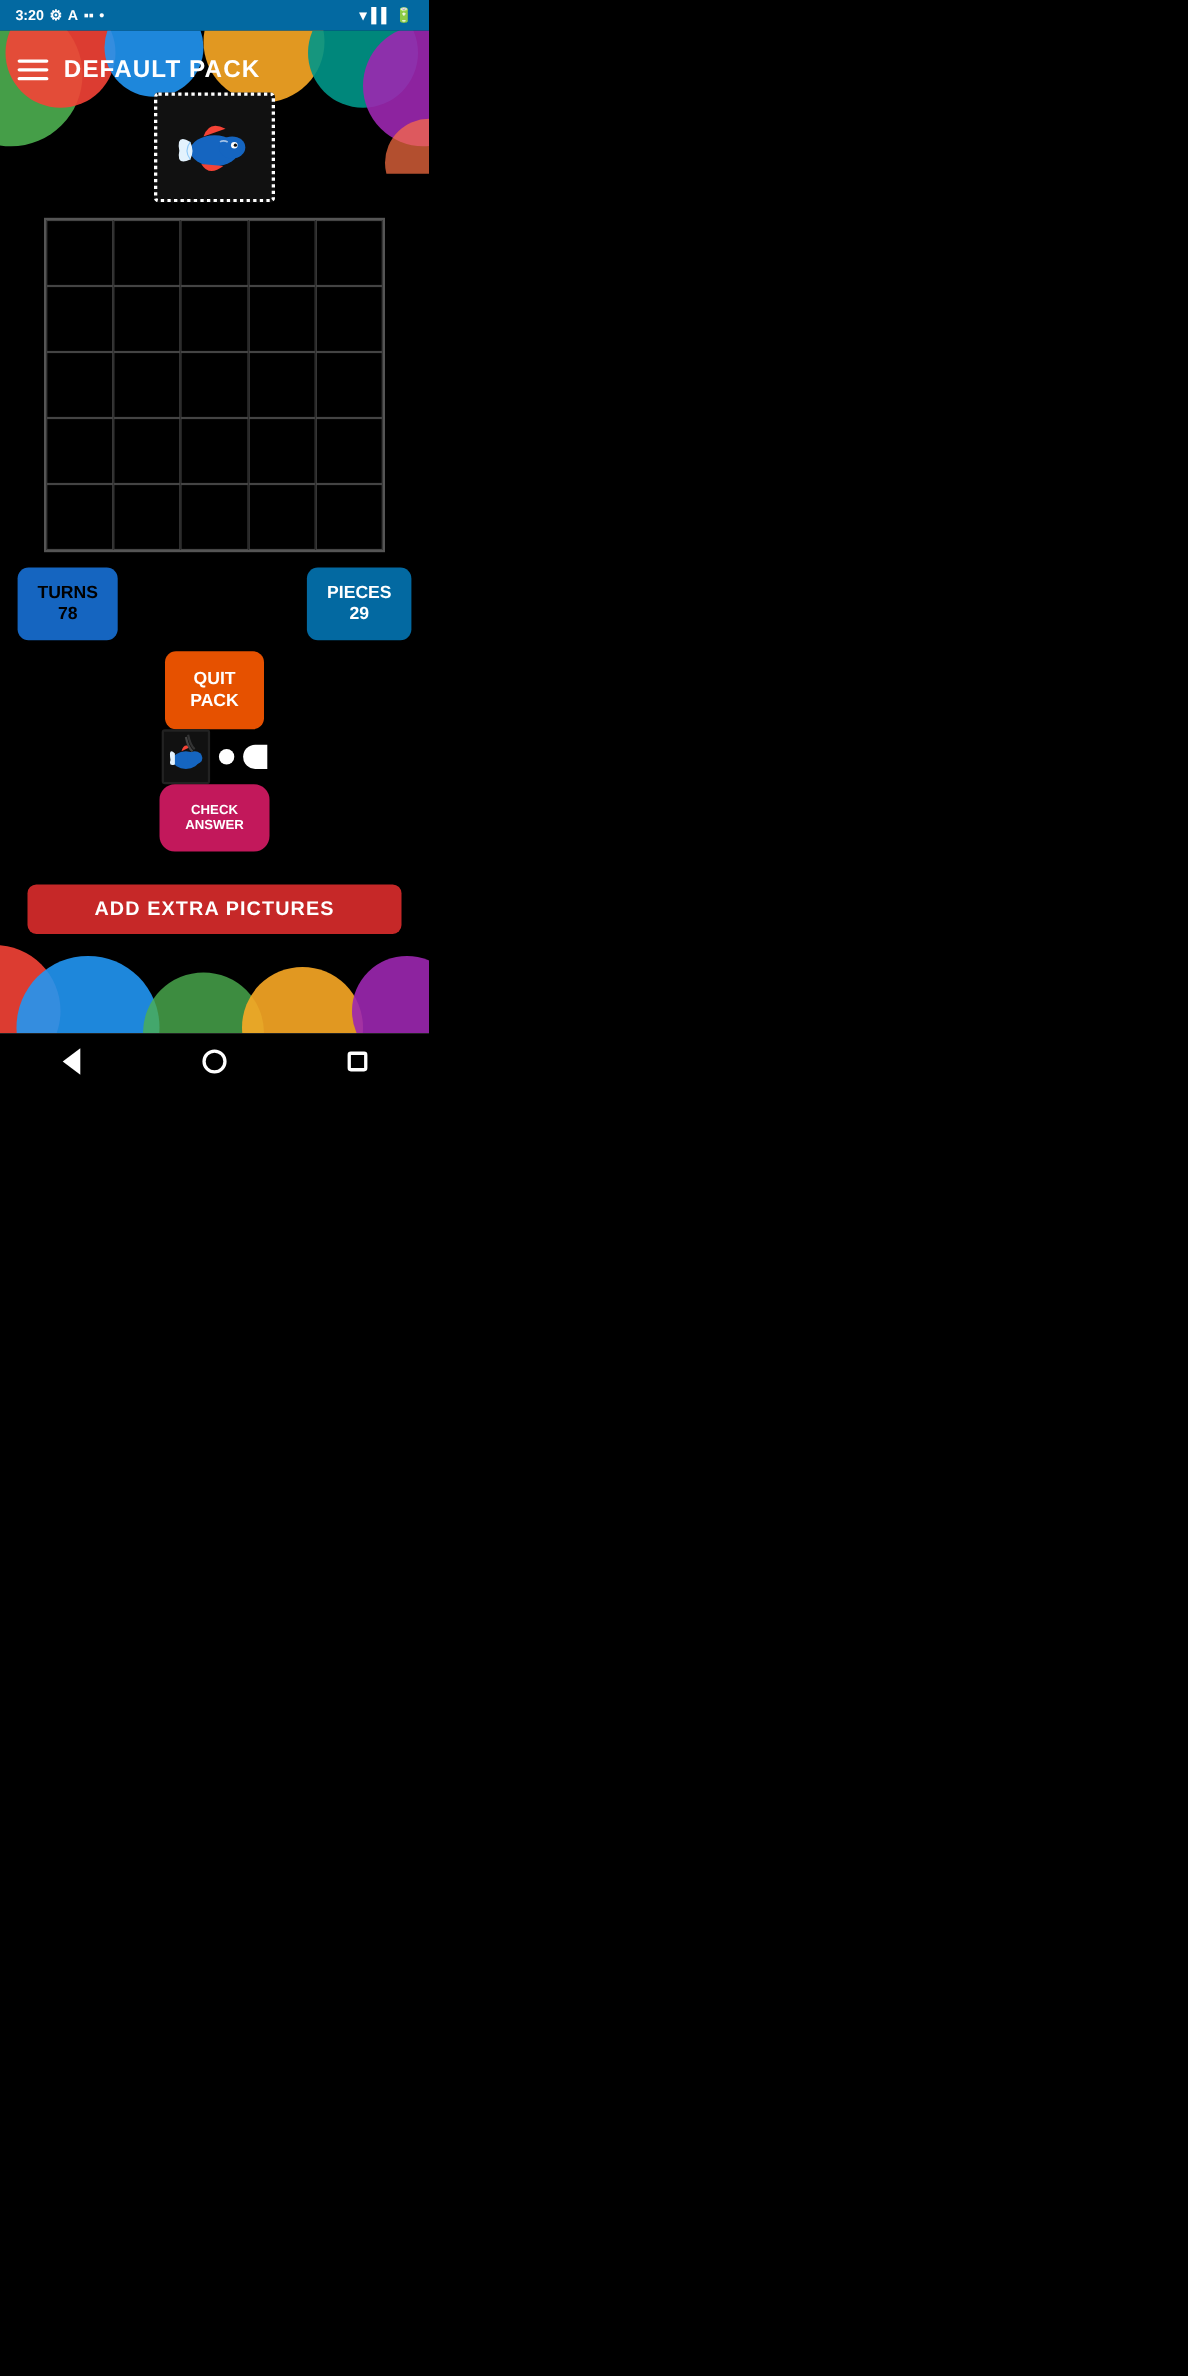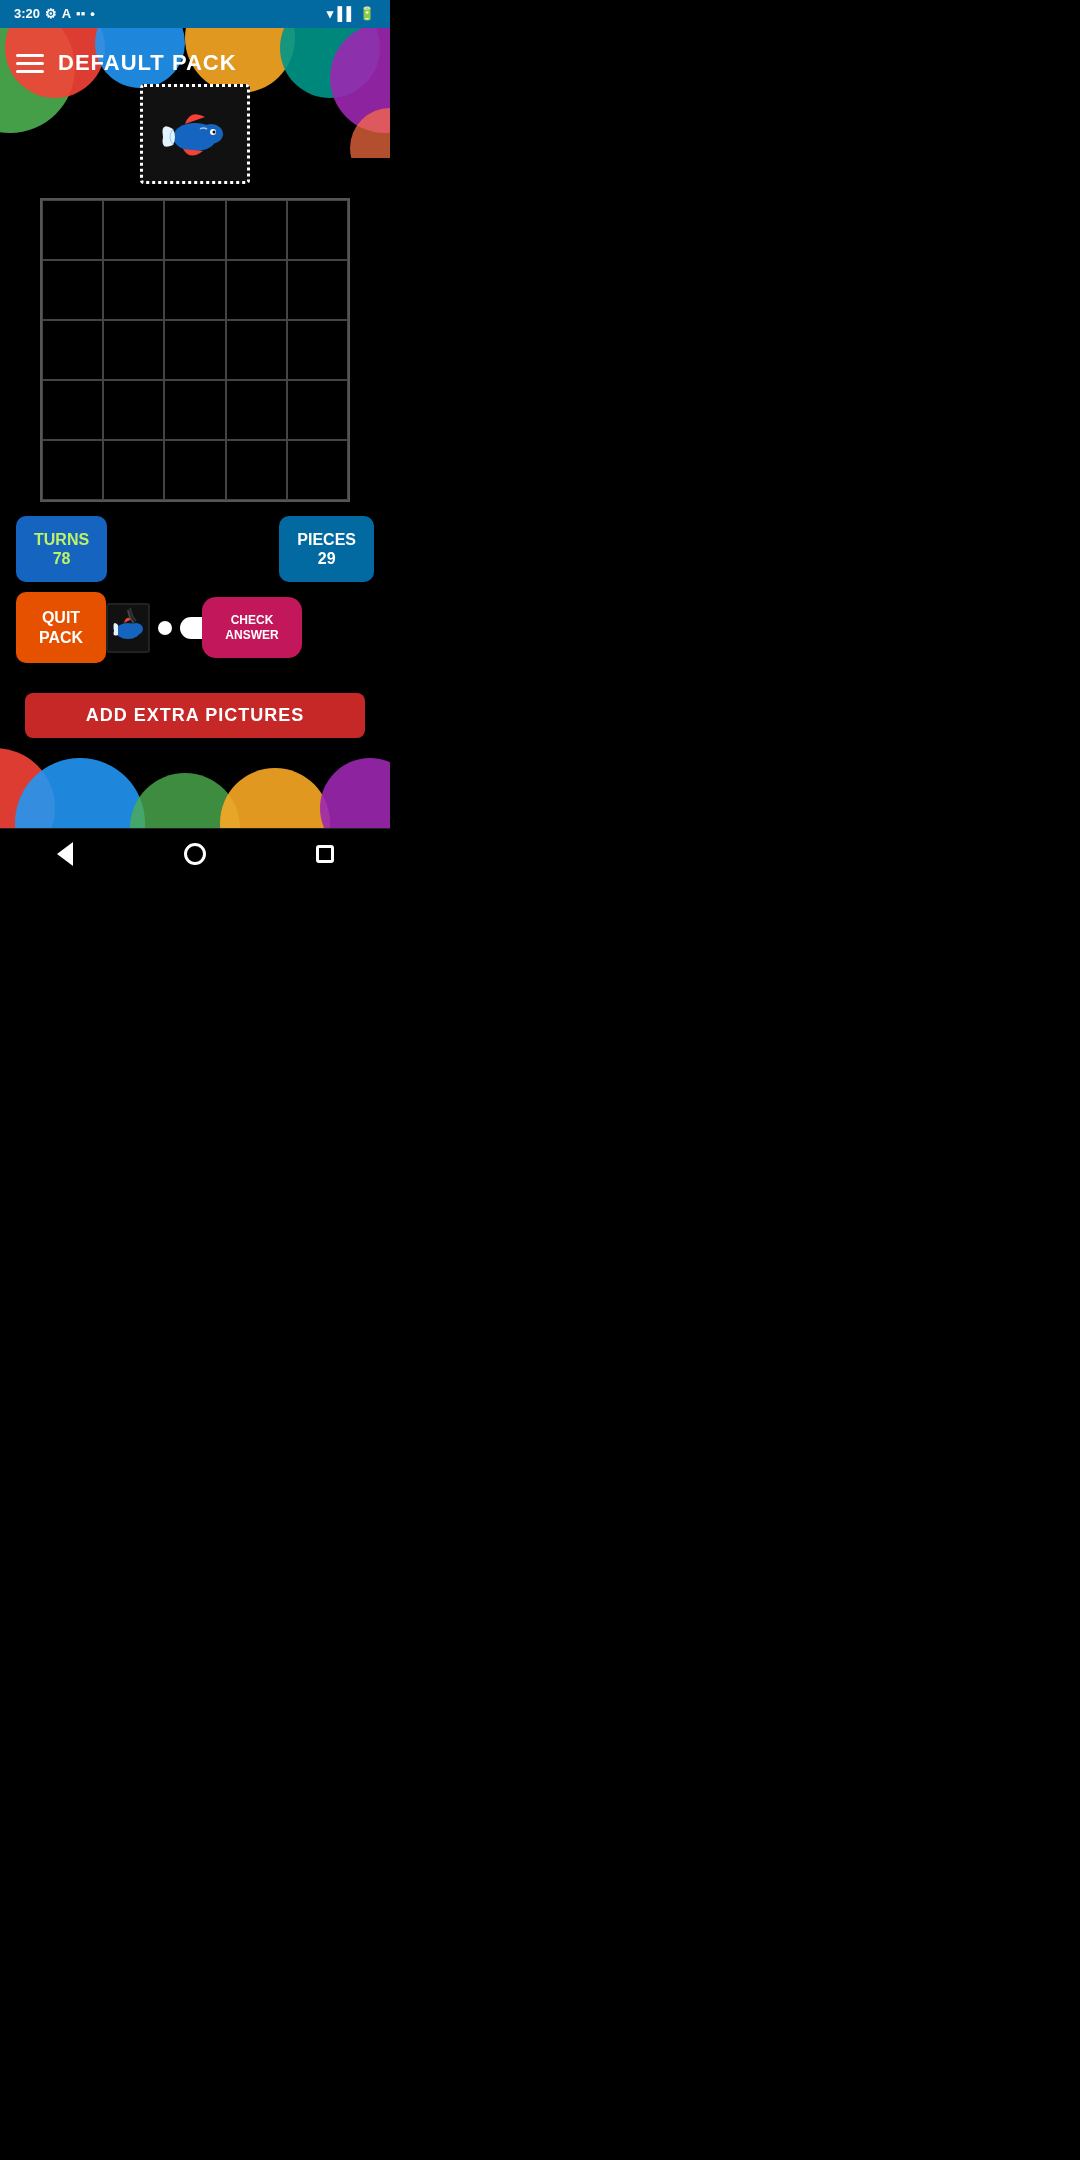--- a/index.html
+++ b/index.html
@@ -140,21 +140,21 @@
       z-index: 2;
       display: flex;
       justify-content: space-between;
       align-items: flex-start;
       padding: 0 16px;
       margin-top: 8px;
     }
 
     .turns-badge {
       background: #1565C0;
-      color: #bef264;
+      color: #000000;
       font-size: 16px;
       font-weight: bold;
       text-align: center;
       padding: 14px 18px;
       border-radius: 10px;
       line-height: 1.2;
       min-width: 90px;
     }
 
     .pieces-badge {
@@ -167,22 +167,24 @@
       border-radius: 10px;
       line-height: 1.2;
       min-width: 90px;
     }
 
     
     .bottom-controls {
       position: relative;
       z-index: 2;
       display: flex;
+      justify-content: space-between;
       align-items: center;
       padding: 10px 16px;
+      flex-direction: column;
     }
 
     .quit-btn {
       background: #E65100;
       color: #fff;
       font-size: 16px;
       font-weight: bold;
       text-align: center;
       padding: 16px 14px;
       border-radius: 10px;

